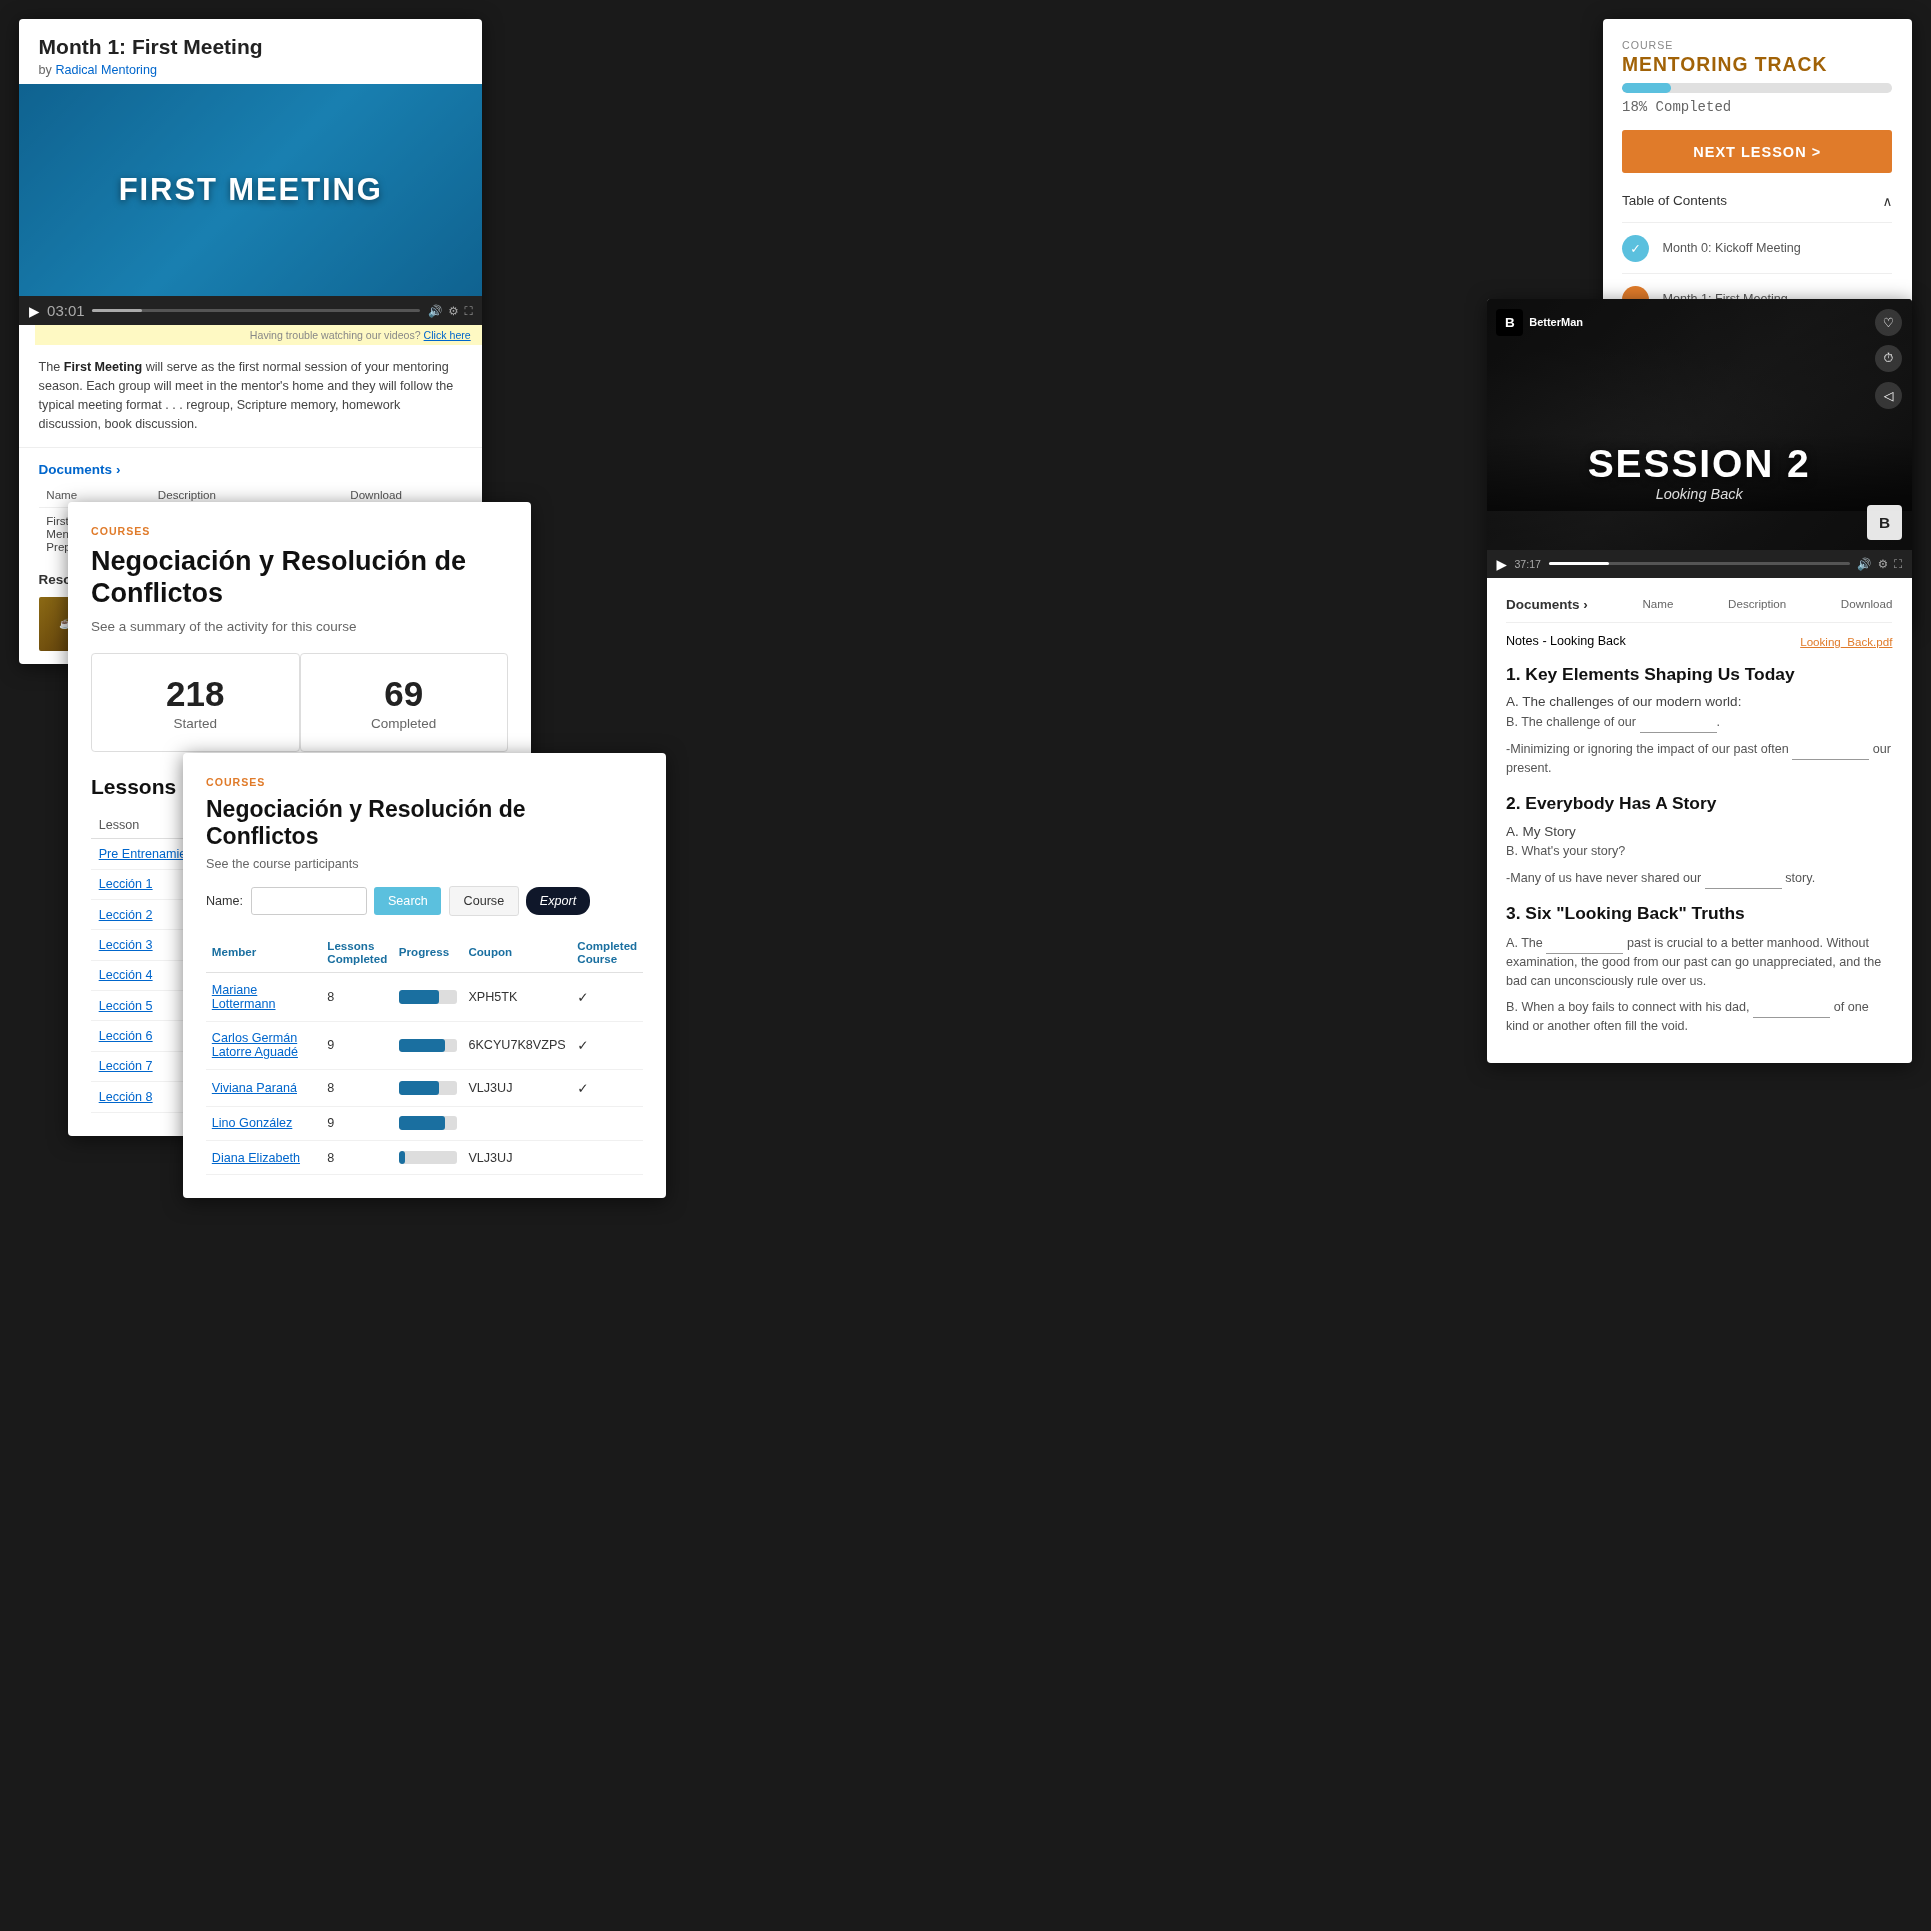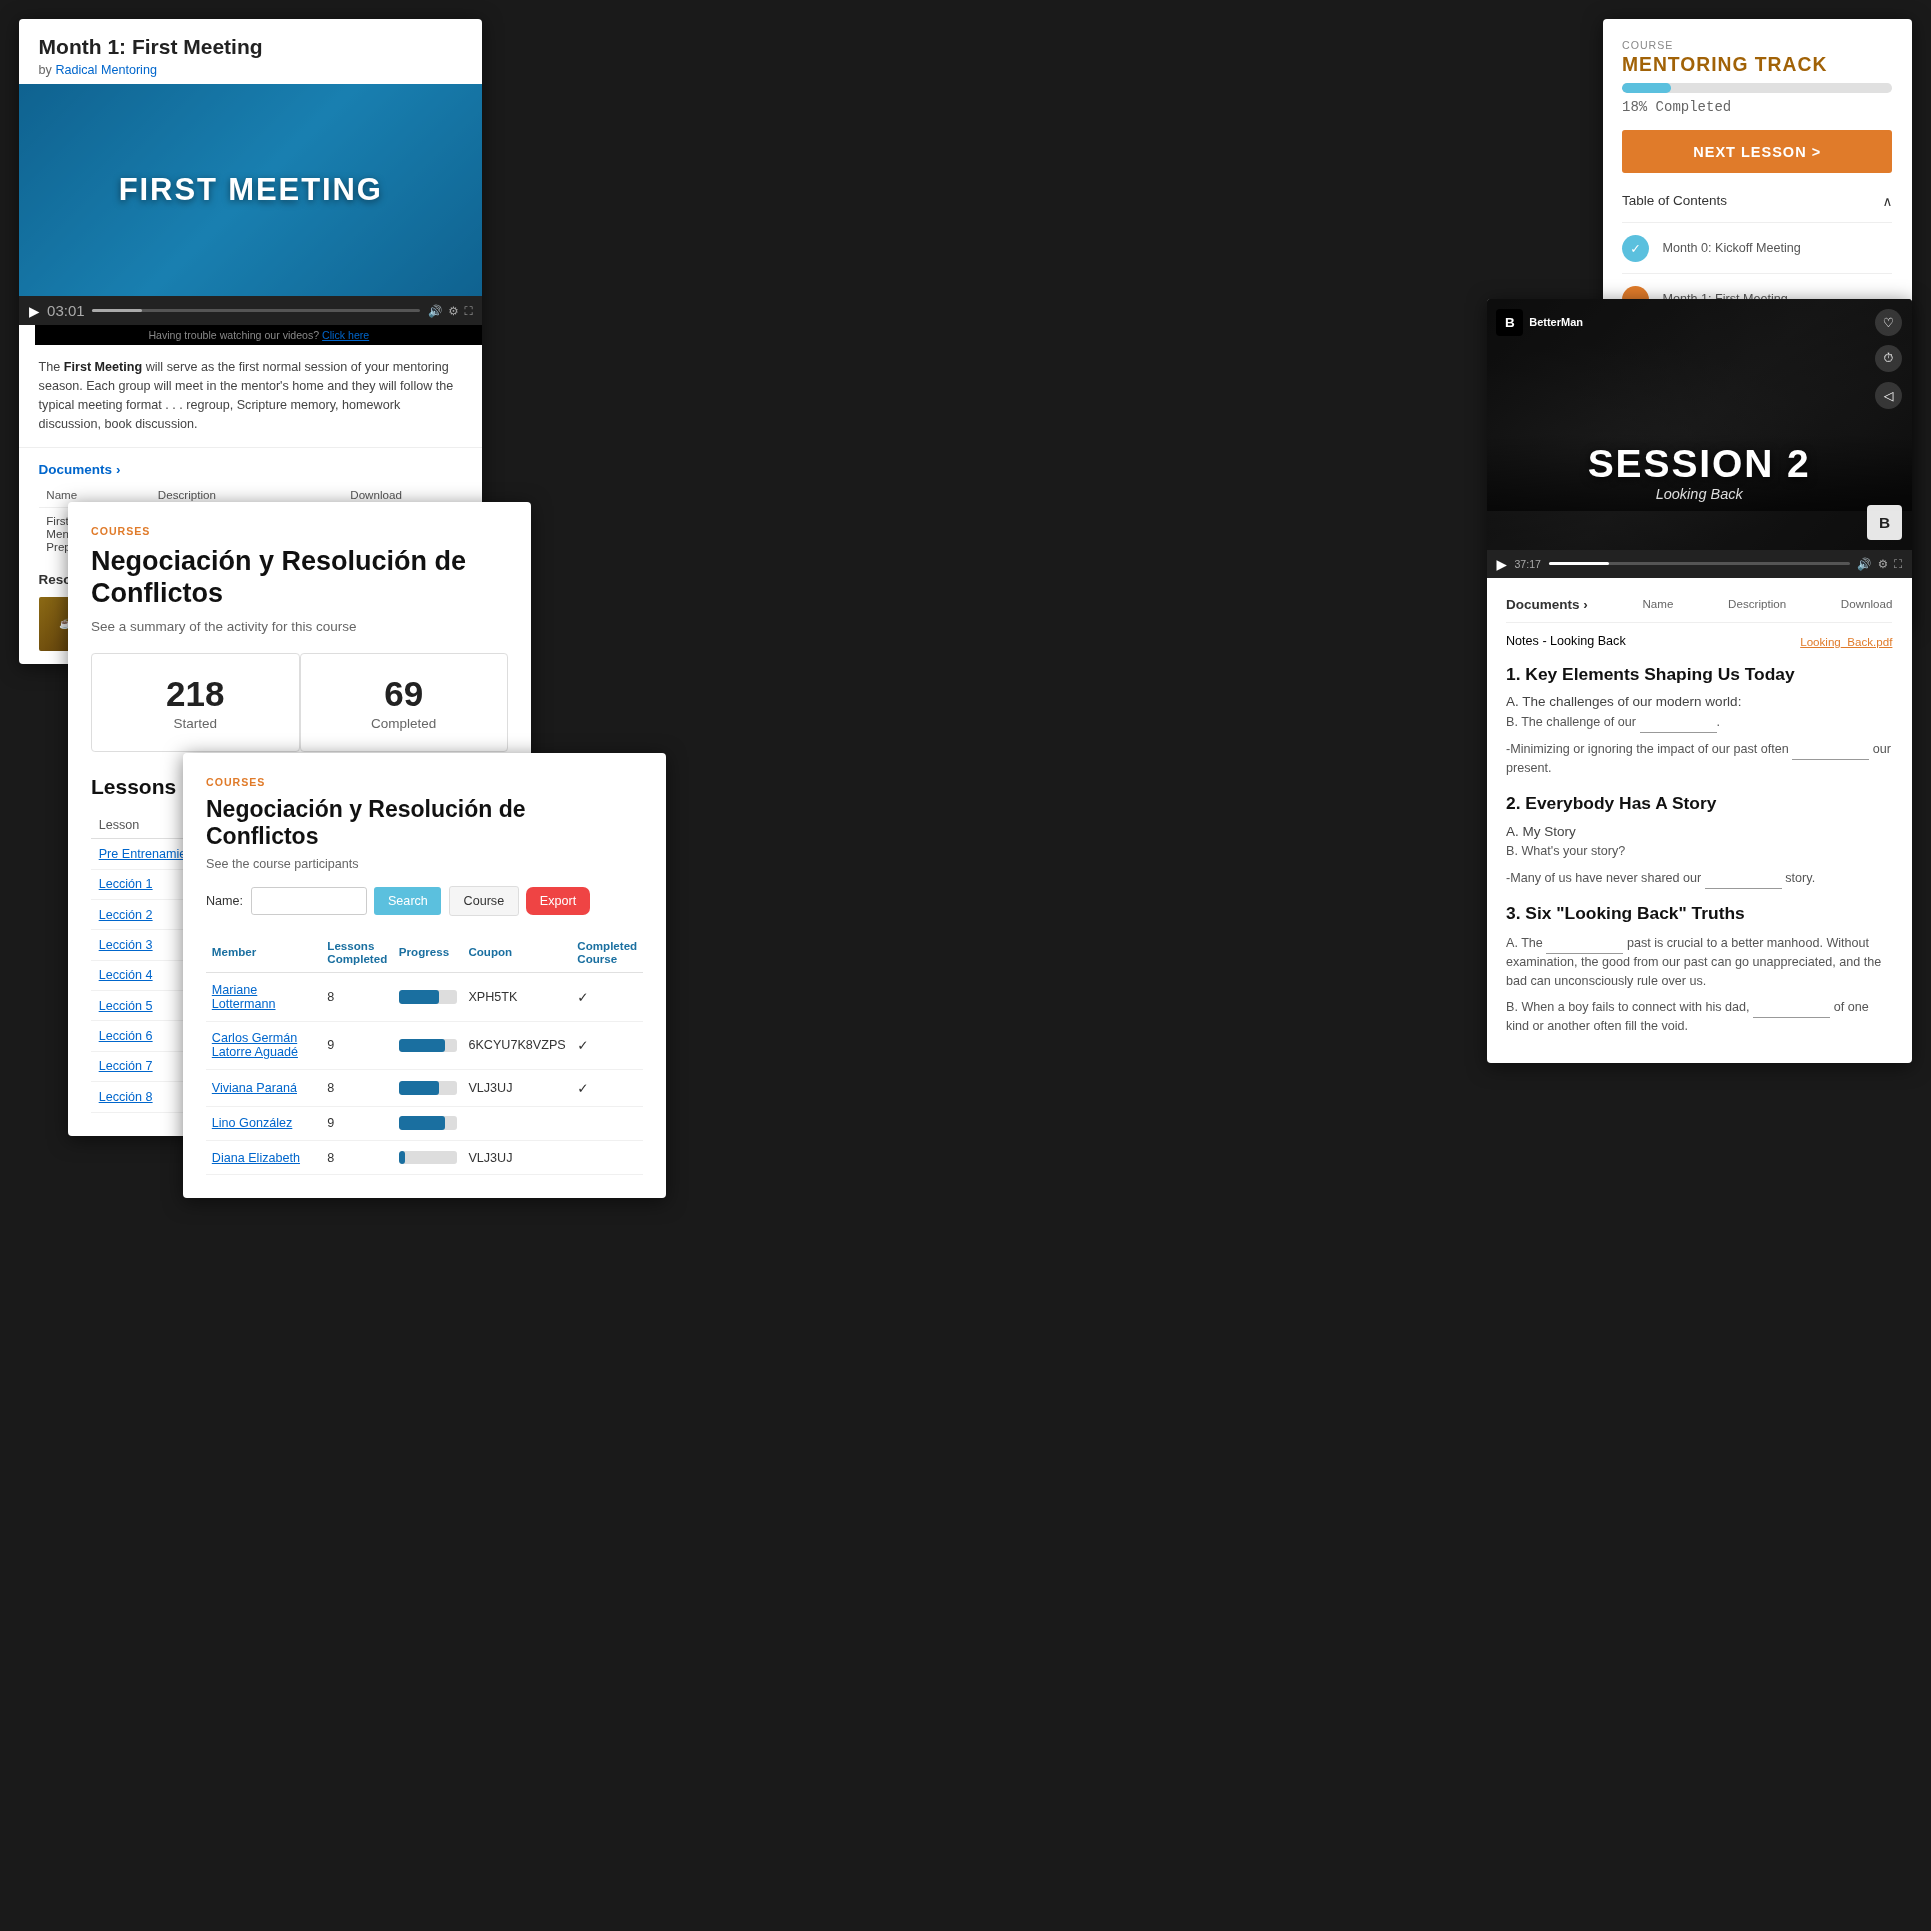--- a/index.html
+++ b/index.html
@@ -93,25 +93,25 @@
       color: #aaa;
       font-size: 15px;
     }
     .video-ctrl-icons {
       color: #aaa;
       font-size: 11.6px;
       display: flex;
       gap: 5.8px;
     }
     .video-trouble {
-      text-align: center;
+      text-align: right;
       font-size: 10.6px;
       color: #888;
       padding: 3.9px 11.6px;
-      background: #000000;
+      background: #fef9c3;
       margin-left: 16px;
     }
     .video-trouble a { color: #0066cc; }
     .video-desc {
       padding: 13.5px 19.3px;
       font-size: 12.6px;
       color: #444;
       line-height: 1.5;
       border-bottom: 1px solid #eee;
     }
@@ -463,27 +463,28 @@
     .btn-reset {
       background: #f5f5f5;
       color: #333;
       border: 1px solid #ddd;
       padding: 6.8px 13.5px;
       border-radius: 2.9px;
       font-size: 12.6px;
       cursor: pointer;
     }
     .btn-export {
-      background: #ef4444;
+      background: #0f172a;
       color: #fff;
       border: none;
       padding: 6.8px 13.5px;
-      border-radius: 7px;
+      border-radius: 13px;
       font-size: 12.6px;
       cursor: pointer;
+      font-style: italic;
     }
     .participants-table {
       width: 100%;
       border-collapse: collapse;
       font-size: 12.6px;
     }
     .participants-table th {
       text-align: left;
       padding: 7.7px 5.8px;
       color: #1a6fa0;

